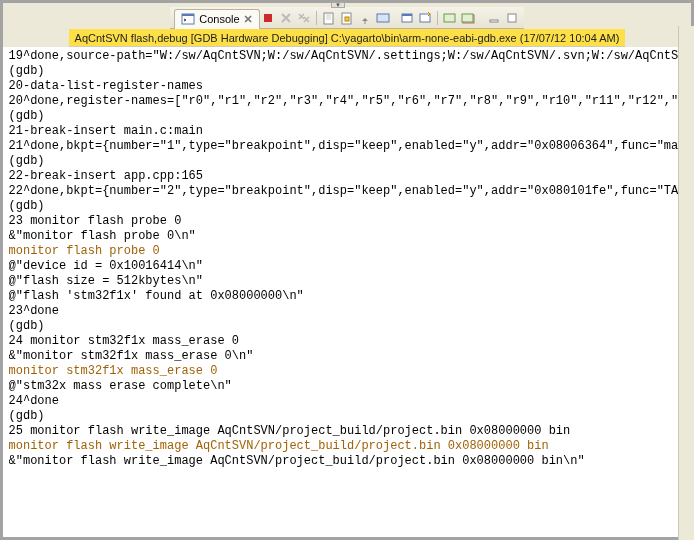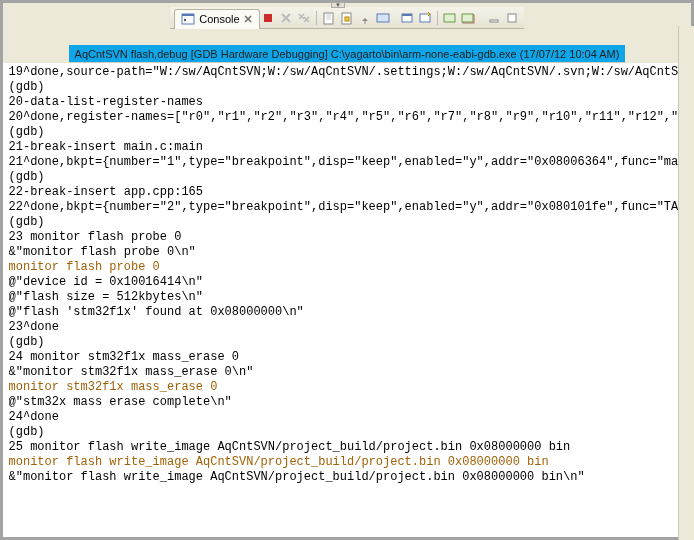--- a/index.html
+++ b/index.html
@@ -70,30 +70,29 @@
 .tbtn {
   width: 16px;
   height: 16px;
   display: flex;
   align-items: center;
   justify-content: center;
 }
 .tbtn svg { width:14px; height:14px; }
 .subheader {
   height: 18px;
-  background: #0ea5e9;
+  background: #fde047;
   border-bottom: 1px solid #cfccbd;
   display: flex;
   align-items: center;
   padding: 0 6px;
   font-size: 11px;
   color: #222;
   white-space: nowrap;
   overflow: hidden;
-  margin-top: 16px;
 }
 .console-area {
   flex: 1;
   background: #fff;
   font-family: "Courier New", monospace;
   font-size: 12px;
   line-height: 15px;
   padding: 2px 6px;
   overflow: hidden;
   position: relative;

